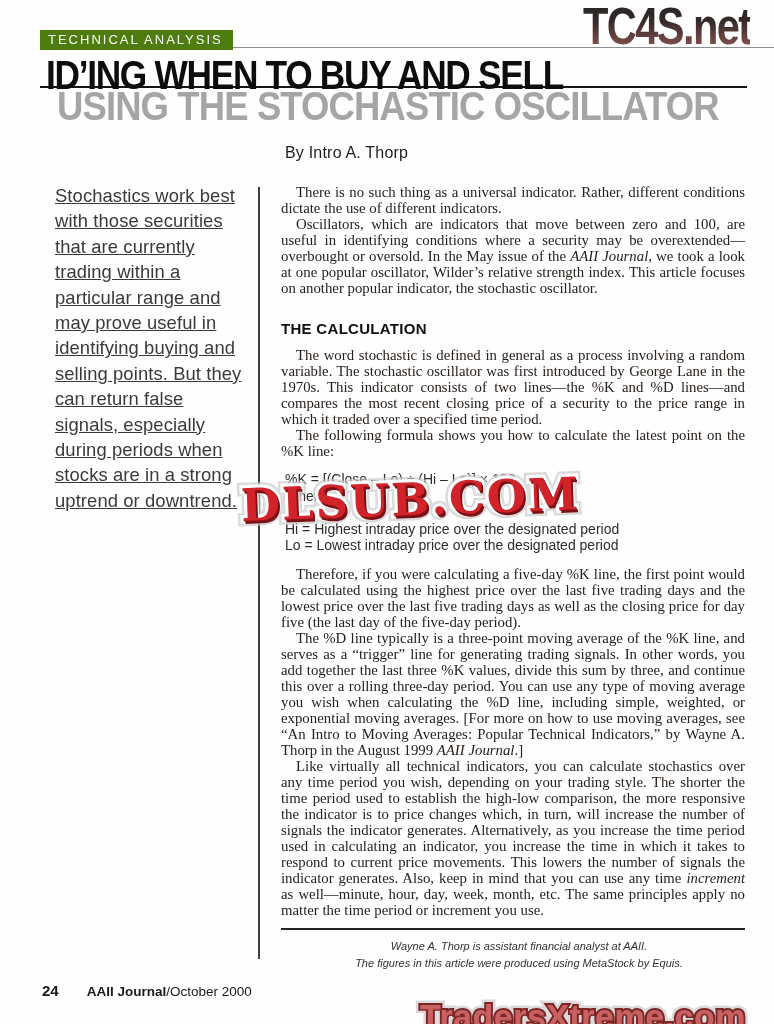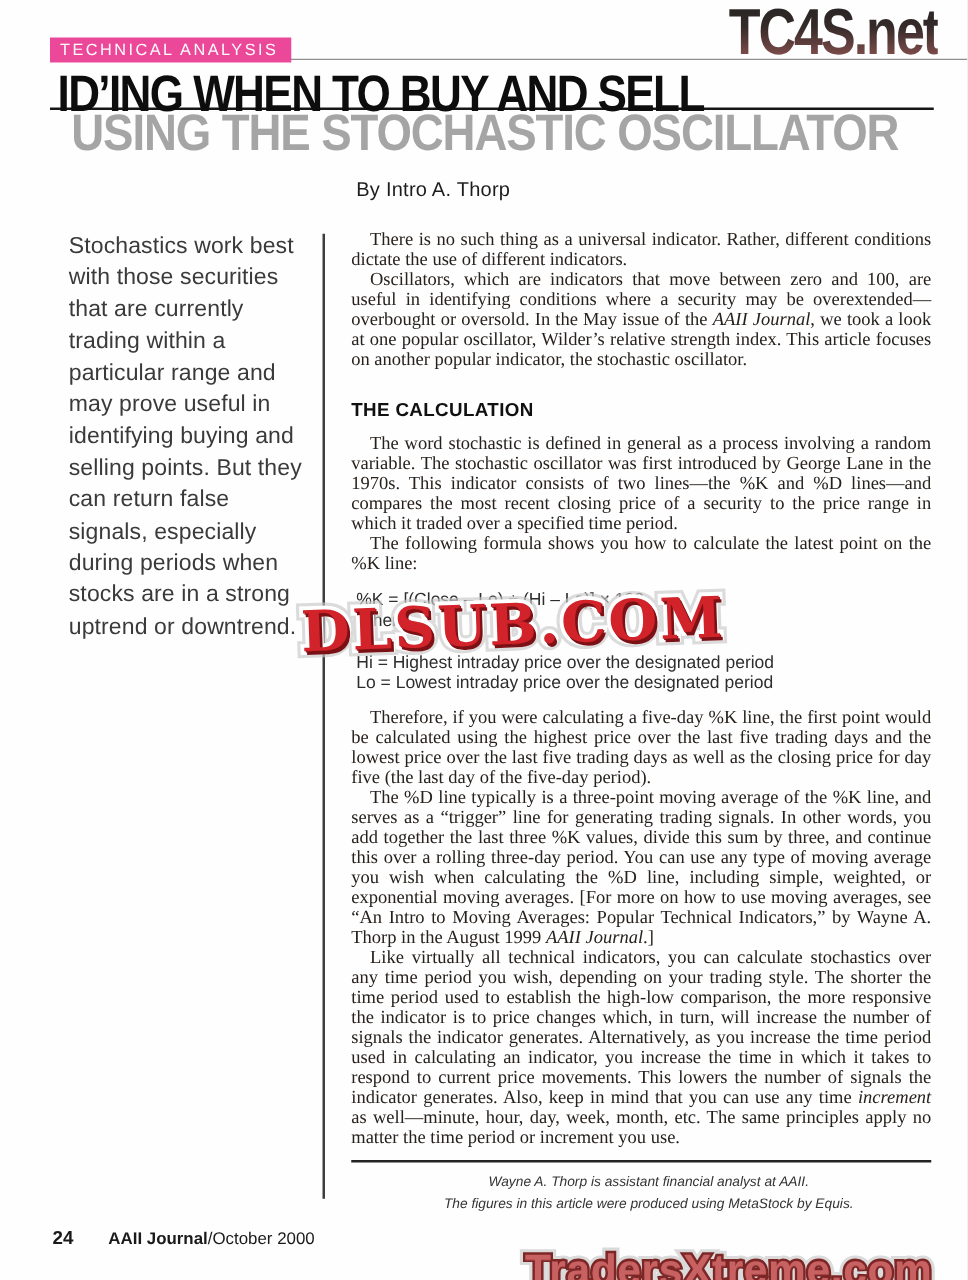--- a/index.html
+++ b/index.html
@@ -6,21 +6,21 @@
   html,body { background:#e8e8e8; }
   .page {
     position:relative; width:774px; height:1024px; margin:0 auto;
     background:#fefefe; overflow:hidden;
     font-family:"Liberation Sans", sans-serif;
   }
 
   
   .kicker {
     position:absolute; left:40px; top:30px; z-index:3;
-    background:#ec4899; color:#fdfdfd;
+    background:#4d7c0f; color:#fdfdfd;
     font-size:13px; letter-spacing:2px; padding:2px 10px 3px 8px;
   }
   .header-rule {
     position:absolute; left:40px; top:47px; width:734px; height:1px;
     background:#8f8f8f; z-index:1;
   }
   .page-title {
     position:absolute; left:46px; top:52px; z-index:2;
     font-size:41px; font-weight:bold; letter-spacing:-1.5px;
     transform:scaleX(0.86); transform-origin:0 0;
@@ -39,20 +39,21 @@
   .byline {
     position:absolute; left:285px; top:144px;
     font-size:16px; color:#1d1d1d; letter-spacing:0.2px;
   }
 
   
   .pull-quote {
     position:absolute; left:55px; top:183px; width:196px;
     font-size:18.4px; line-height:25.4px; color:#3a3a3a;
     letter-spacing:0.1px;
+    text-decoration:underline;
   }
   .column-divider {
     position:absolute; left:258px; top:187px; width:2px; height:772px;
     background:#3e3e3e;
   }
 
   
   .article {
     position:absolute; left:281px; top:184px; width:464px;
     font-family:"Liberation Serif", serif;

